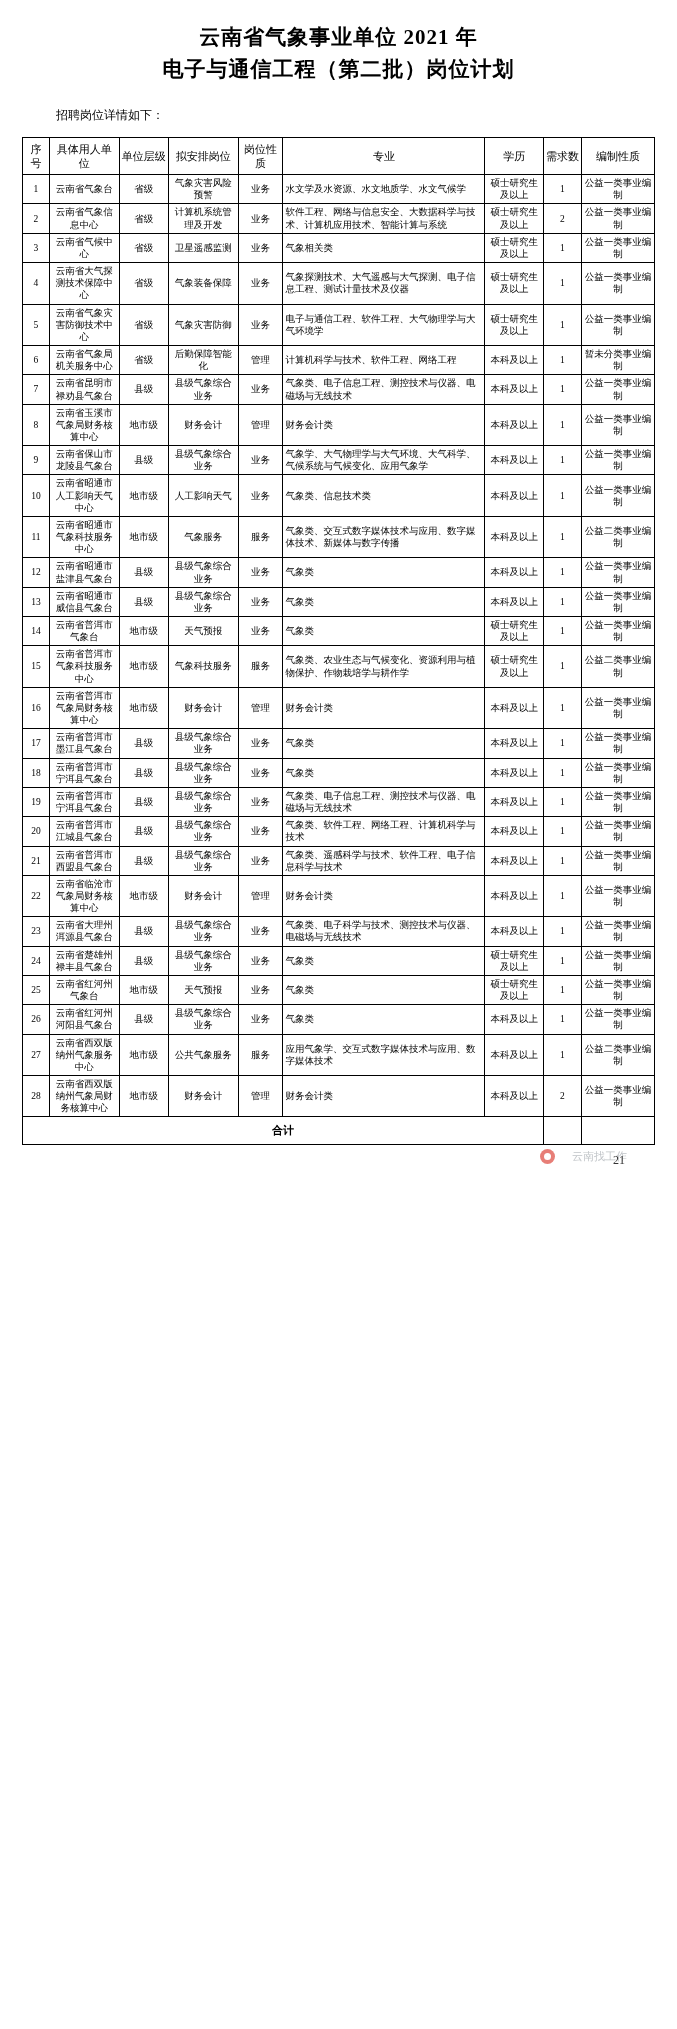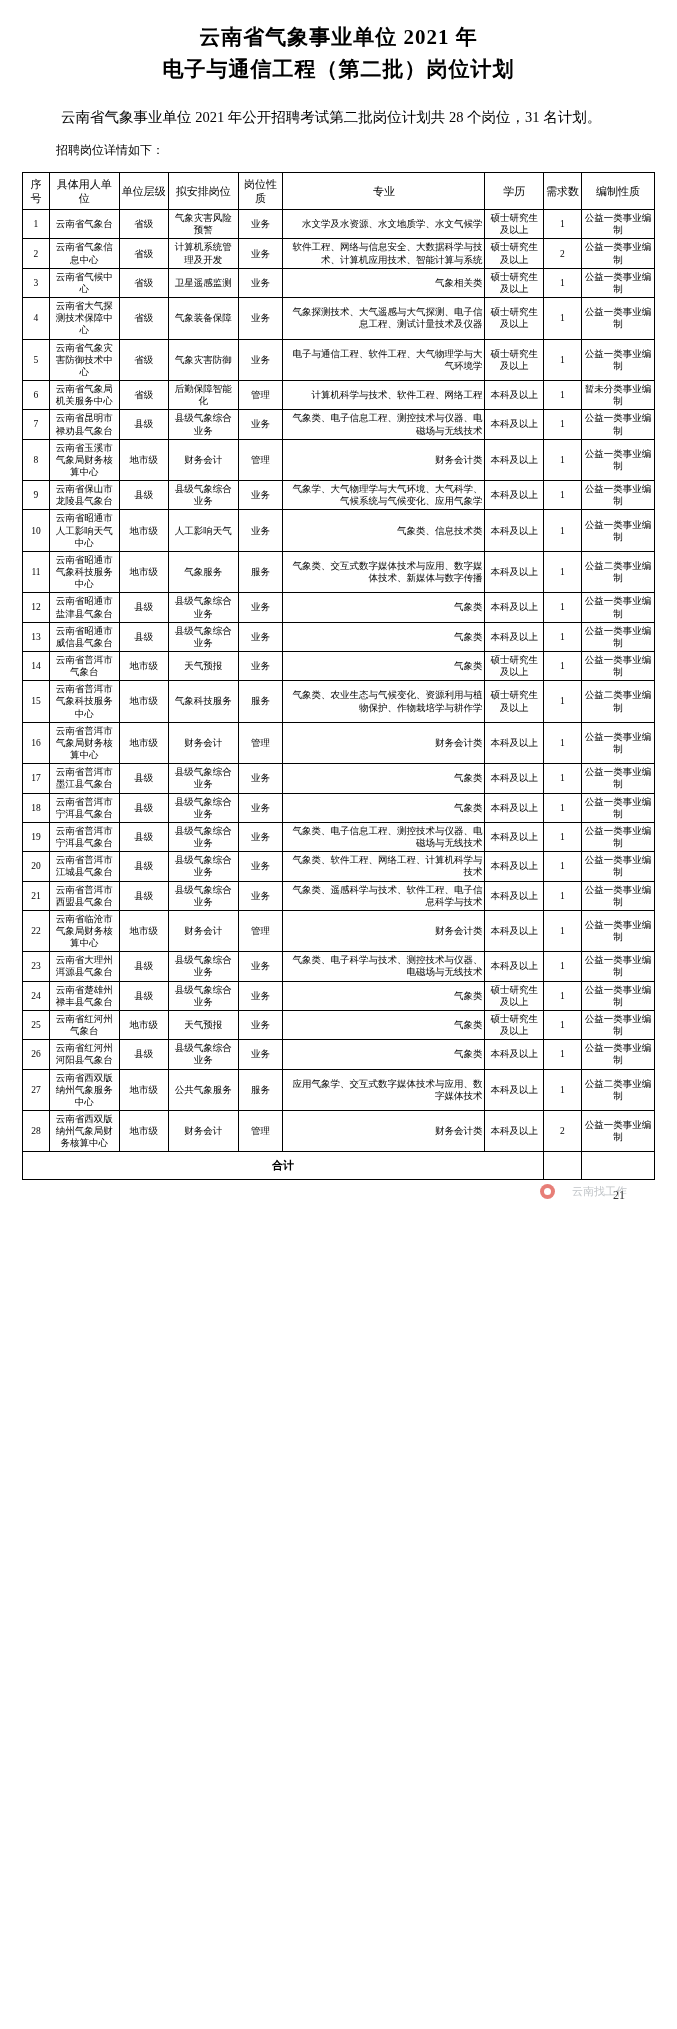--- a/index.html
+++ b/index.html
@@ -51,21 +51,21 @@
     line-height: 1.28;
     word-break: break-all;
   }
   table.jobs th {
     text-align: center;
     font-weight: normal;
     font-size: 11px;
     padding: 4px 2px;
   }
   td.c { text-align: center; }
-  td.l { text-align: right; }
+  td.l { text-align: left; }
   .col-idx   { width: 24px; }
   .col-unit  { width: 62px; }
   .col-level { width: 44px; }
   .col-post  { width: 62px; }
   .col-nature{ width: 40px; }
   .col-major { width: 180px; }
   .col-edu   { width: 52px; }
   .col-num   { width: 34px; }
   .col-est   { width: 65px; }
   tr.total td {
@@ -117,21 +117,20 @@
 </head>
 <body>
 
 <div class="page">
 
   <div class="doc-title">
     <span>云南省气象事业单位 2021 年</span>
     <span>电子与通信工程（第二批）岗位计划</span>
   </div>
 
-  <p class="para">云南省气象事业单位 2021 年公开招聘考试第二批岗位计划共 28 个岗位，31 名计划。</p>
   <p class="para2">招聘岗位详情如下：</p>
 
   <table class="jobs">
     <colgroup>
       <col class="col-idx">
         <col class="col-unit">
         <col class="col-level">
         <col class="col-post">
       <col class="col-nature">
         <col class="col-major">

